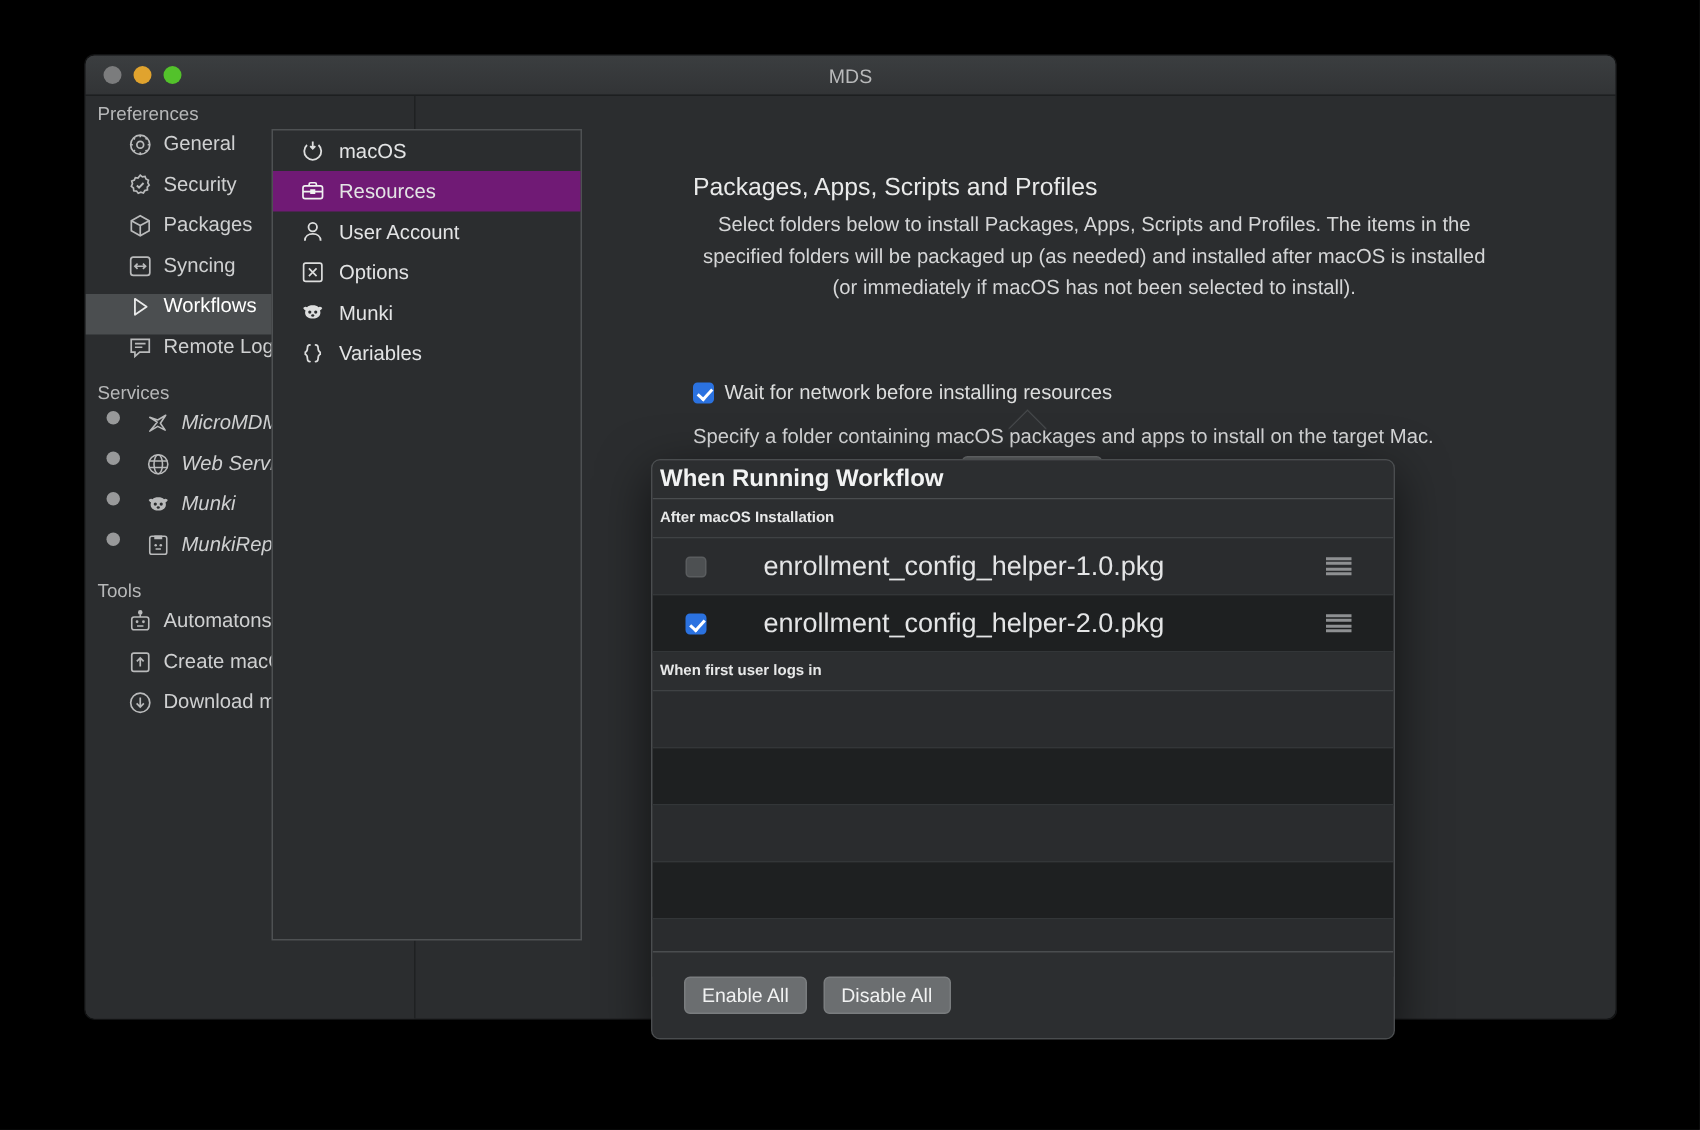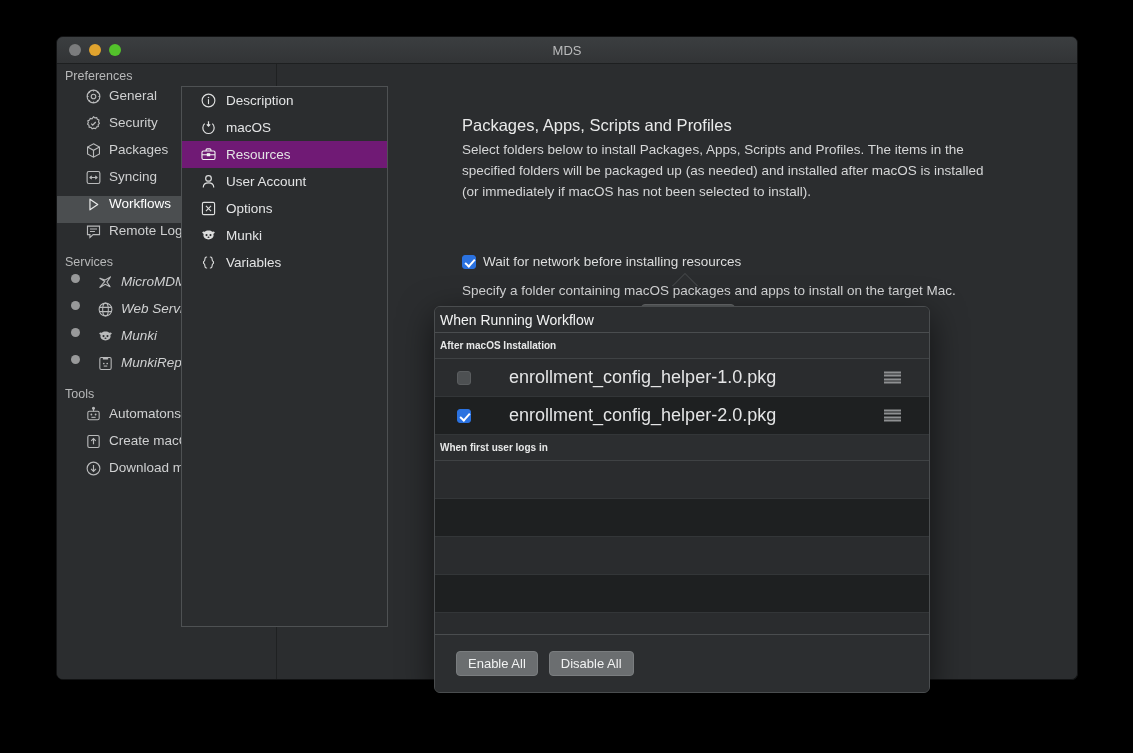--- a/index.html
+++ b/index.html
@@ -152,21 +152,21 @@
   .ip-ic { width: 17px; height: 17px; flex: 0 0 17px; display:block; }
 
   
   .content { position: absolute; left: 347px; top: 0; right: 0; height: 100%; }
   .content-title {
     position: absolute; left: 58px; top: 52px;
     color: #e9eaea; font-size: 16.5px;
   }
   .content-desc {
     position: absolute; left: 58px; top: 75px; width: 535px;
-    color: #d5d6d7; font-size: 13.5px; line-height: 21px;
+    color: #d5d6d7; font-size: 13.5px; line-height: 21px; text-align: center;
   }
   .chk-row {
     position: absolute; display: flex; align-items: center; gap: 7px;
     color: #dcdddd; font-size: 13.5px; white-space: nowrap;
   }
   .cbox {
     width: 14px; height: 14px; border-radius: 3px; flex: 0 0 14px;
     position: relative;
   }
   .cbox.on { background: #2b72e0; border: 1px solid #2b72e0; }
@@ -211,21 +211,21 @@
     width: 0; height: 0;
     border-left: 13px solid transparent;
     border-right: 13px solid transparent;
     border-bottom: 13px solid #2c2e30;
     filter: drop-shadow(0 -1px 0 #4a4d4f);
     z-index: 5;
   }
   .pop-head {
     height: 26px; padding-left: 5px;
     display: flex; align-items: center;
-    color: #f2f3f3; font-size: 14px; font-weight: normal;
+    color: #f2f3f3; font-size: 16px; font-weight: bold;
     background: #2c2e30;
     border-bottom: 1px solid #4a4d4f;
   }
   .pop-section {
     height: 26px; padding-left: 5px;
     display: flex; align-items: center;
     color: #e7e8e8; font-size: 10px; font-weight: bold;
     background: #2c2e30;
     border-bottom: 1px solid #3f4244;
   }
@@ -453,30 +453,20 @@
               <circle cx="12" cy="12" r="9"></circle>
               <path d="M12 7v9M8.6 12.6L12 16l3.4-3.4"></path>
             </svg>
           </span>
           <span>Download m</span>
         </div>
       </div>
 
       <div class="inner-panel">
 
-        <div class="ip-item">
-          <span class="ip-ic">
-            <svg viewBox="0 0 24 24" width="17" height="17" fill="none" stroke="#dddede" stroke-width="1.6">
-              <circle cx="12" cy="12" r="9"></circle>
-              <path d="M12 10.8v5.6" stroke-linecap="round"></path>
-              <circle cx="12" cy="7.8" r="1.1" fill="#dddede" stroke="none"></circle>
-            </svg>
-          </span>
-          <span>Description</span>
-        </div>
 
         <div class="ip-item">
           <span class="ip-ic">
             <svg viewBox="0 0 24 24" width="17" height="17" fill="none" stroke="#dddede" stroke-width="1.7">
               <path d="M17.4 6.6a8 8 0 1 1-10.8 0"></path>
               <path d="M12 3.2v6.4"></path>
               <path d="M9.6 7.6L12 10l2.4-2.4" fill="#dddede" stroke="#dddede"></path>
             </svg>
           </span>
           <span>macOS</span>

